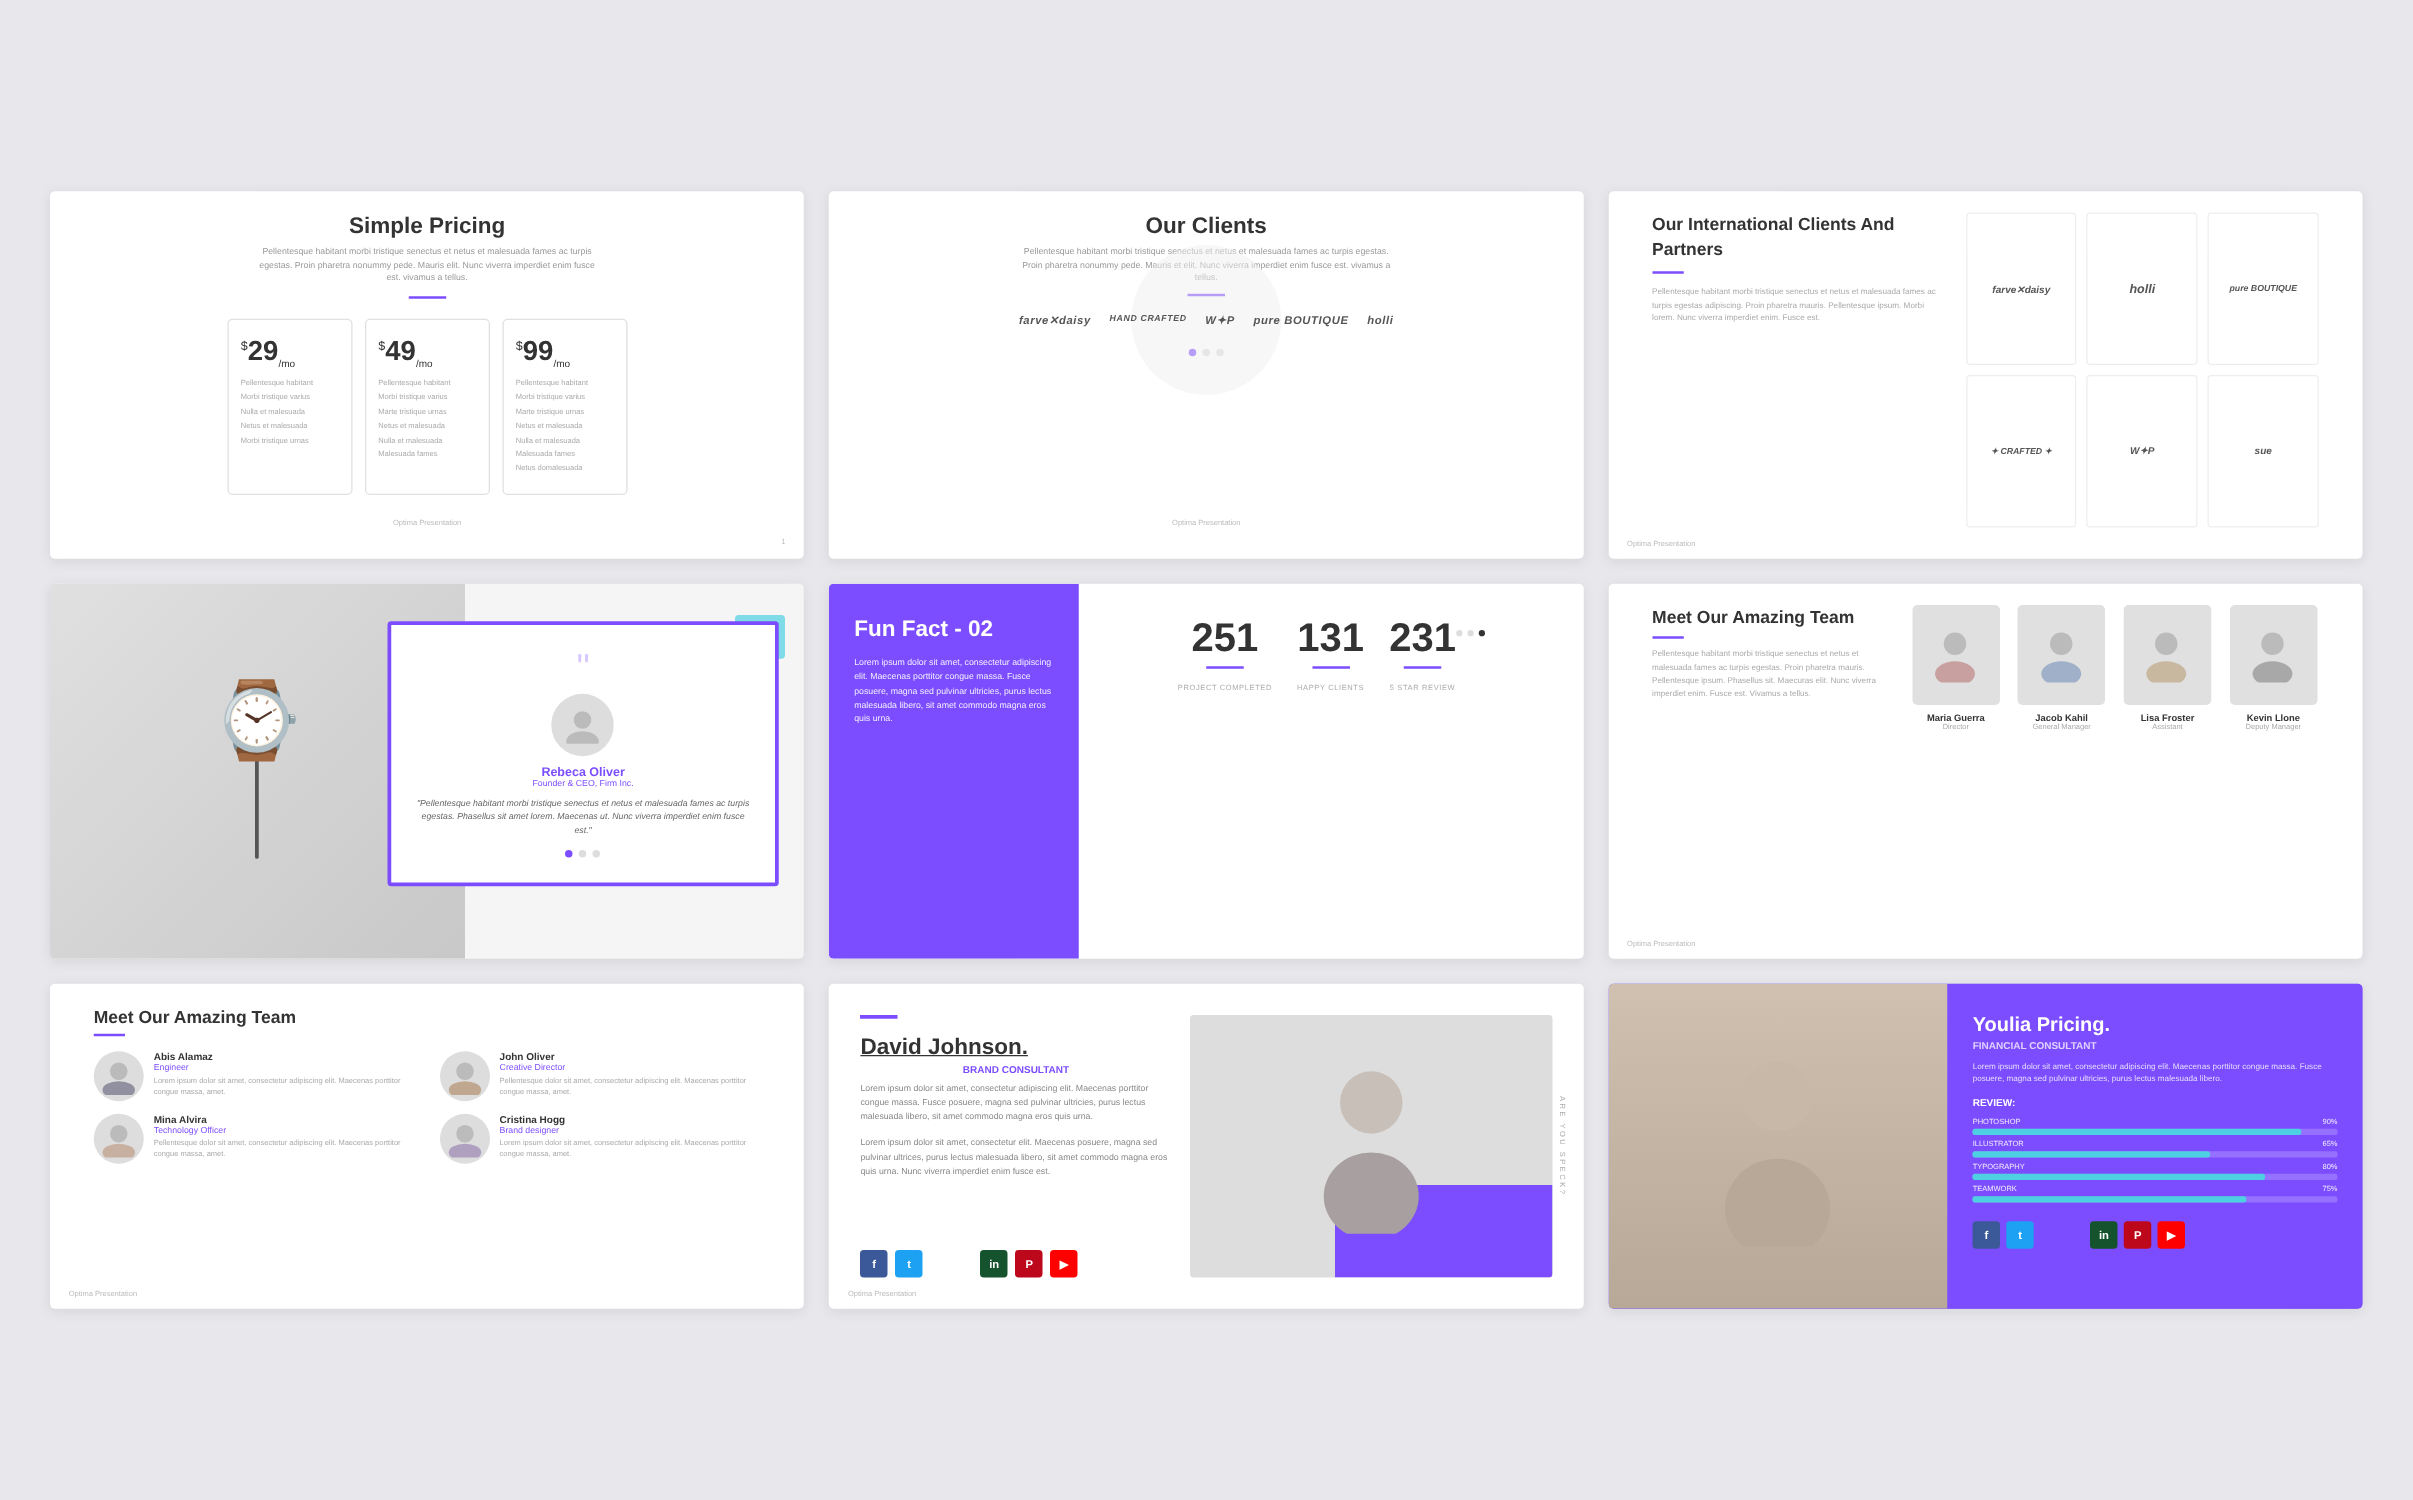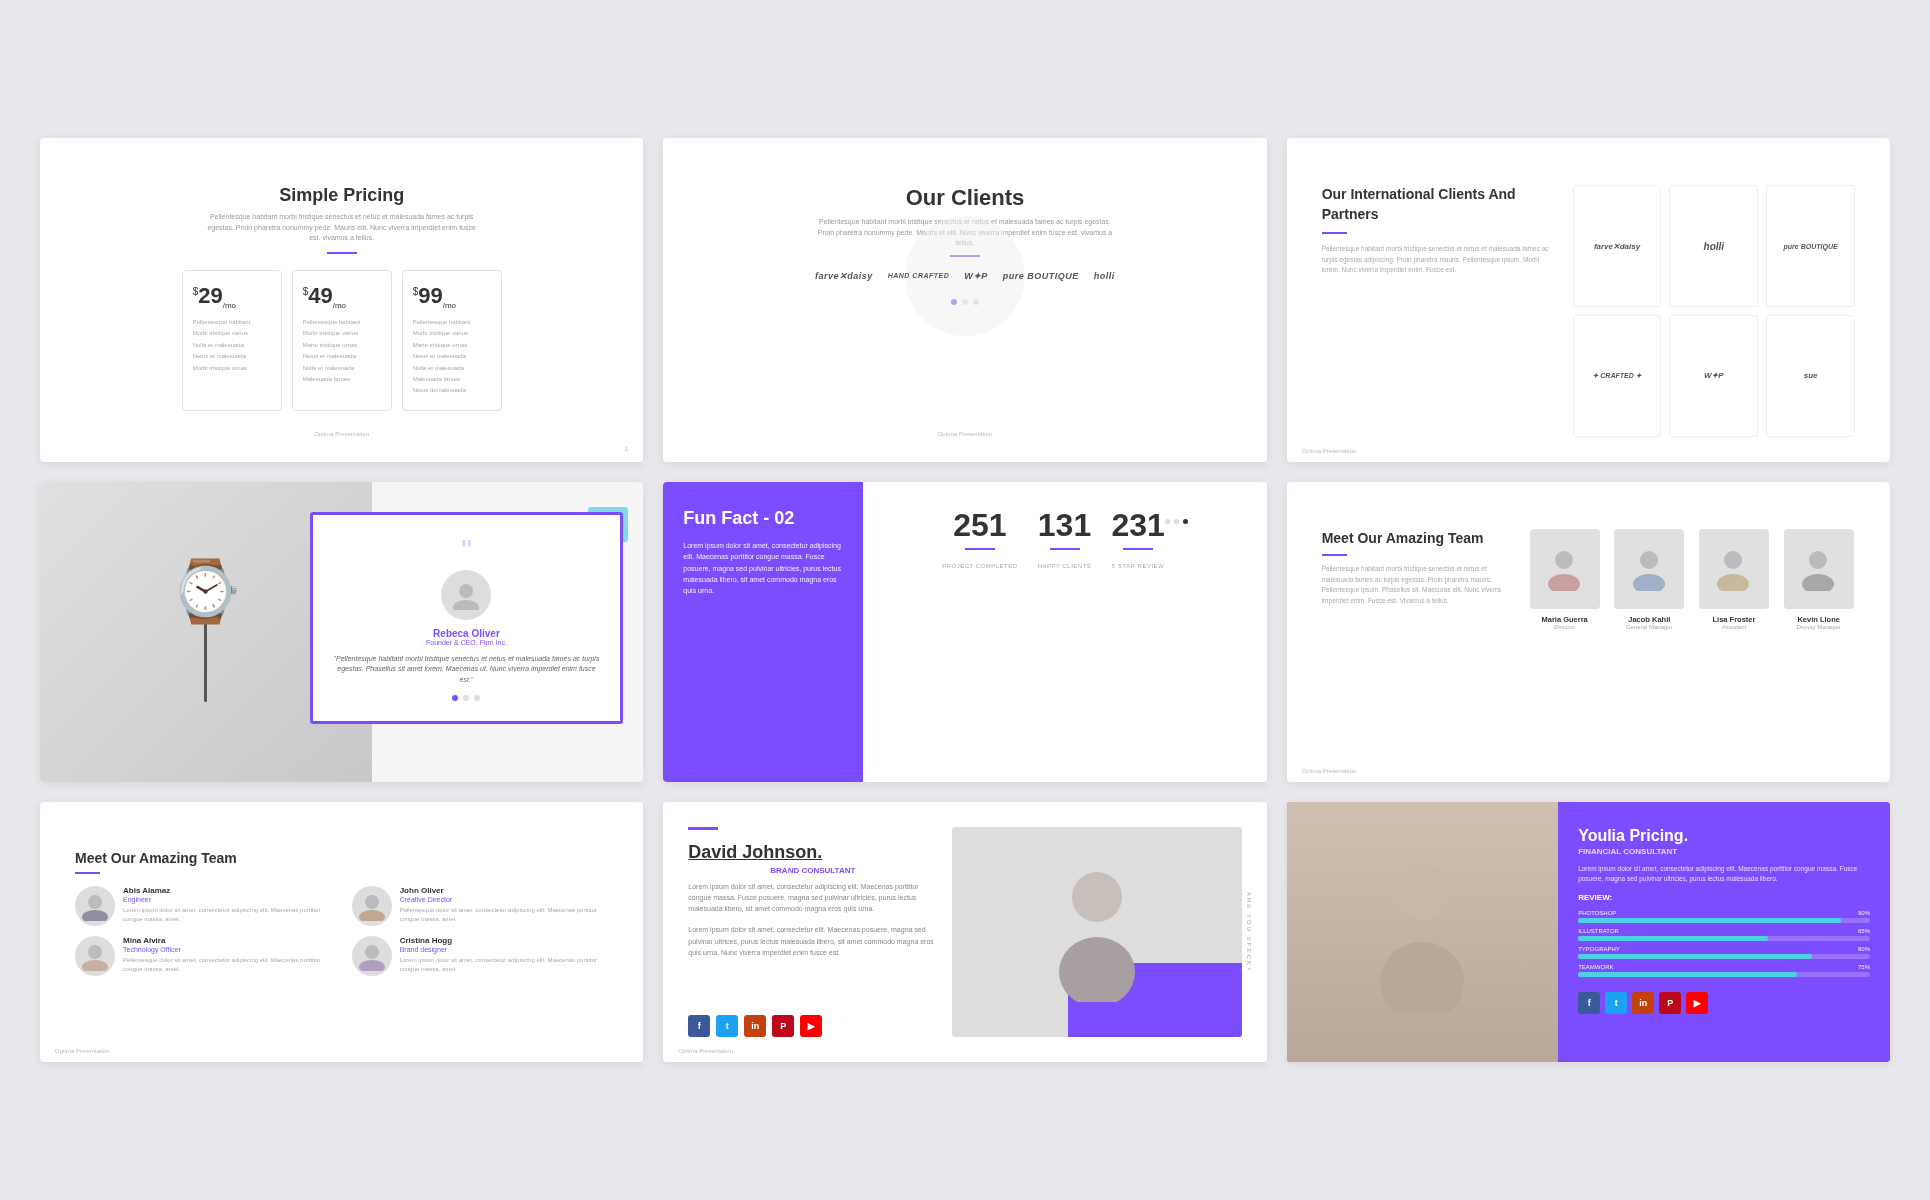--- a/index.html
+++ b/index.html
@@ -22,21 +22,21 @@
       max-width: 1850px;
     }
     .slide {
       background: #fff;
       border-radius: 4px;
       overflow: hidden;
       box-shadow: 0 2px 10px rgba(0,0,0,0.08);
       position: relative;
     }
     .slide-inner {
-      padding: 47px 35px 25px;
+      padding: 17px 35px 25px;
       height: 100%;
       min-height: 260px;
     }
 
     
     .slide-pricing .slide-inner {
       display: flex;
       flex-direction: column;
       align-items: center;
       text-align: center;
@@ -112,21 +112,21 @@
     }
 
     
     .slide-clients .slide-inner {
       display: flex;
       flex-direction: column;
       align-items: center;
       text-align: center;
     }
     .slide-clients h2 {
-      font-size: 22px;
+      font-size: 18px;
       font-weight: 600;
       color: #333;
       margin-bottom: 6px;
     }
     .slide-clients .subtitle {
       font-size: 7px;
       color: #999;
       line-height: 1.5;
       margin-bottom: 6px;
       max-width: 300px;
@@ -535,21 +535,21 @@
       border-radius: 3px;
       display: flex;
       align-items: center;
       justify-content: center;
       font-size: 9px;
       color: #fff;
       font-weight: 700;
     }
     .social-fb { background: #3b5998; }
     .social-tw { background: #1da1f2; }
-    .social-li { background: #c2410c; }
+    .social-li { background: #14532d; margin-left: 40px; }
     .social-pi { background: #bd081c; }
     .social-yt { background: #ff0000; }
     .person-photo {
       flex: 1;
       position: relative;
     }
     .person-photo-inner {
       width: 100%;
       height: 100%;
       background: #ddd;

